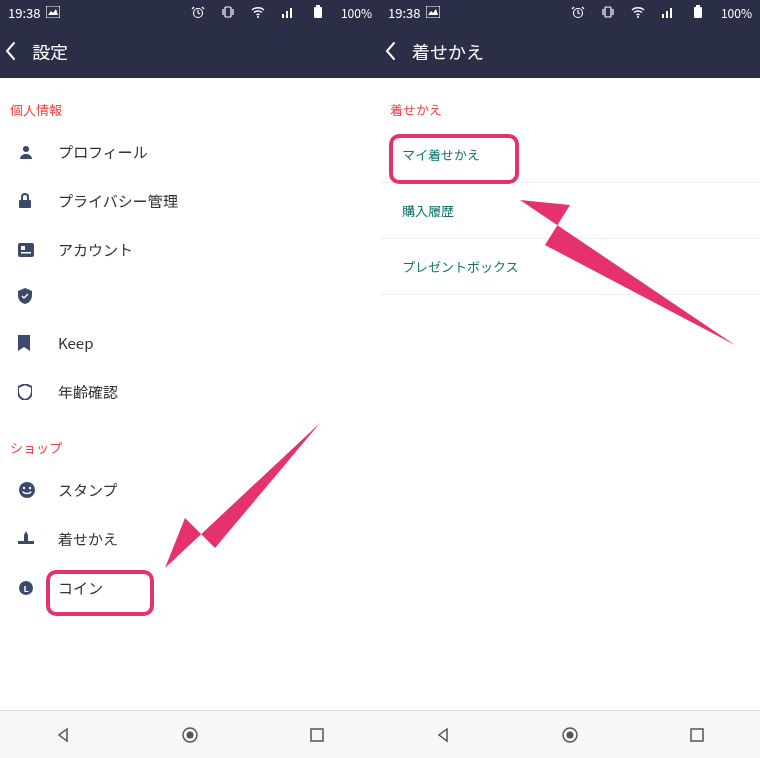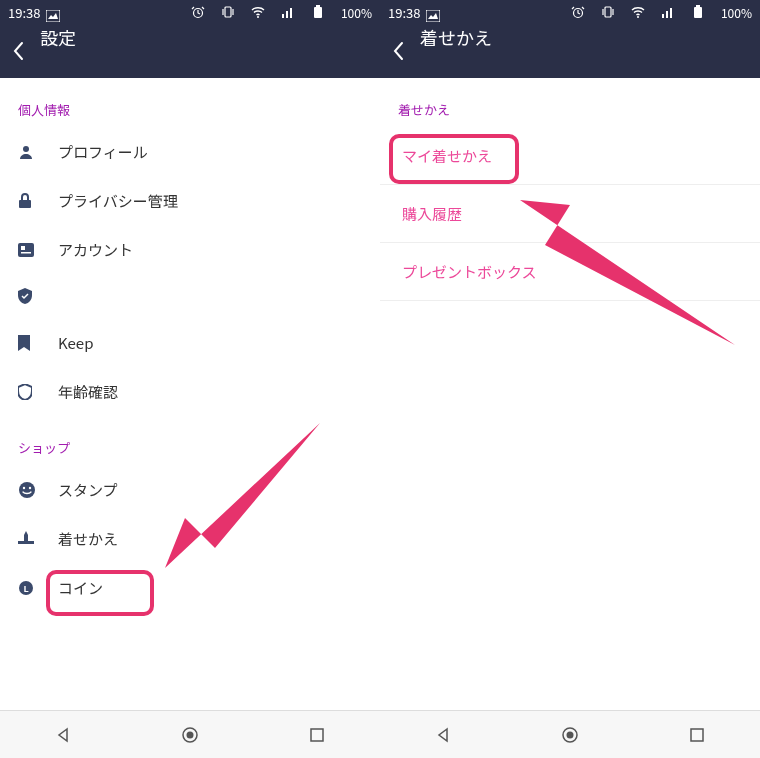--- a/index.html
+++ b/index.html
@@ -22,64 +22,65 @@
   .status-bar {
     height: 24px;
     background: #2a2f47;
     color: #fff;
     display: flex;
     align-items: center;
     justify-content: space-between;
     padding: 0 8px;
     font-size: 13px;
   }
-  .status-left { display:flex; align-items:flex-end; gap:6px; }
+  .status-left { display:flex; align-items:center; gap:6px; }
   .status-right { display:flex; align-items:center; gap:16px; font-size:12px;}
   .status-right .ico { width:14px; height:14px; display:flex; align-items:center; justify-content:center;}
   .header {
     height: 54px;
     background: #2a2f47;
     color: #fff;
     display: flex;
-    padding: 0 12px;
+    align-items: center;
+    padding: 0 4px;
     font-size: 18px;
   }
   .header .back {
     margin-right: 16px;
     display:flex; align-items:center;
   }
   .content {
     flex: 1;
     background: #fff;
     overflow: hidden;
   }
   .section-title {
-    color: #a21caf;
+    color: #ef4444;
     font-size: 13px;
-    padding: 22px 18px 8px 18px;
+    padding: 22px 18px 8px 10px;
   }
   .menu-item {
     display: flex;
     align-items: center;
     padding: 14px 18px;
     font-size: 15px;
     color: #333;
   }
   .menu-item .icon-slot {
     width: 26px;
     display: flex;
     align-items: center;
     justify-content: flex-start;
     margin-right: 14px;
     color: #3b4a6b;
   }
   .menu-item-noicon {
     padding: 18px 22px;
-    font-size: 15px;
-    color: #ec4899;
+    font-size: 13px;
+    color: #0f766e;
     border-bottom: 1px solid #eee;
     position: relative;
   }
   .highlight-box {
     border: 4px solid #e6326c;
     border-radius: 10px;
     position: absolute;
     pointer-events: none;
   }
   .nav-bar {

